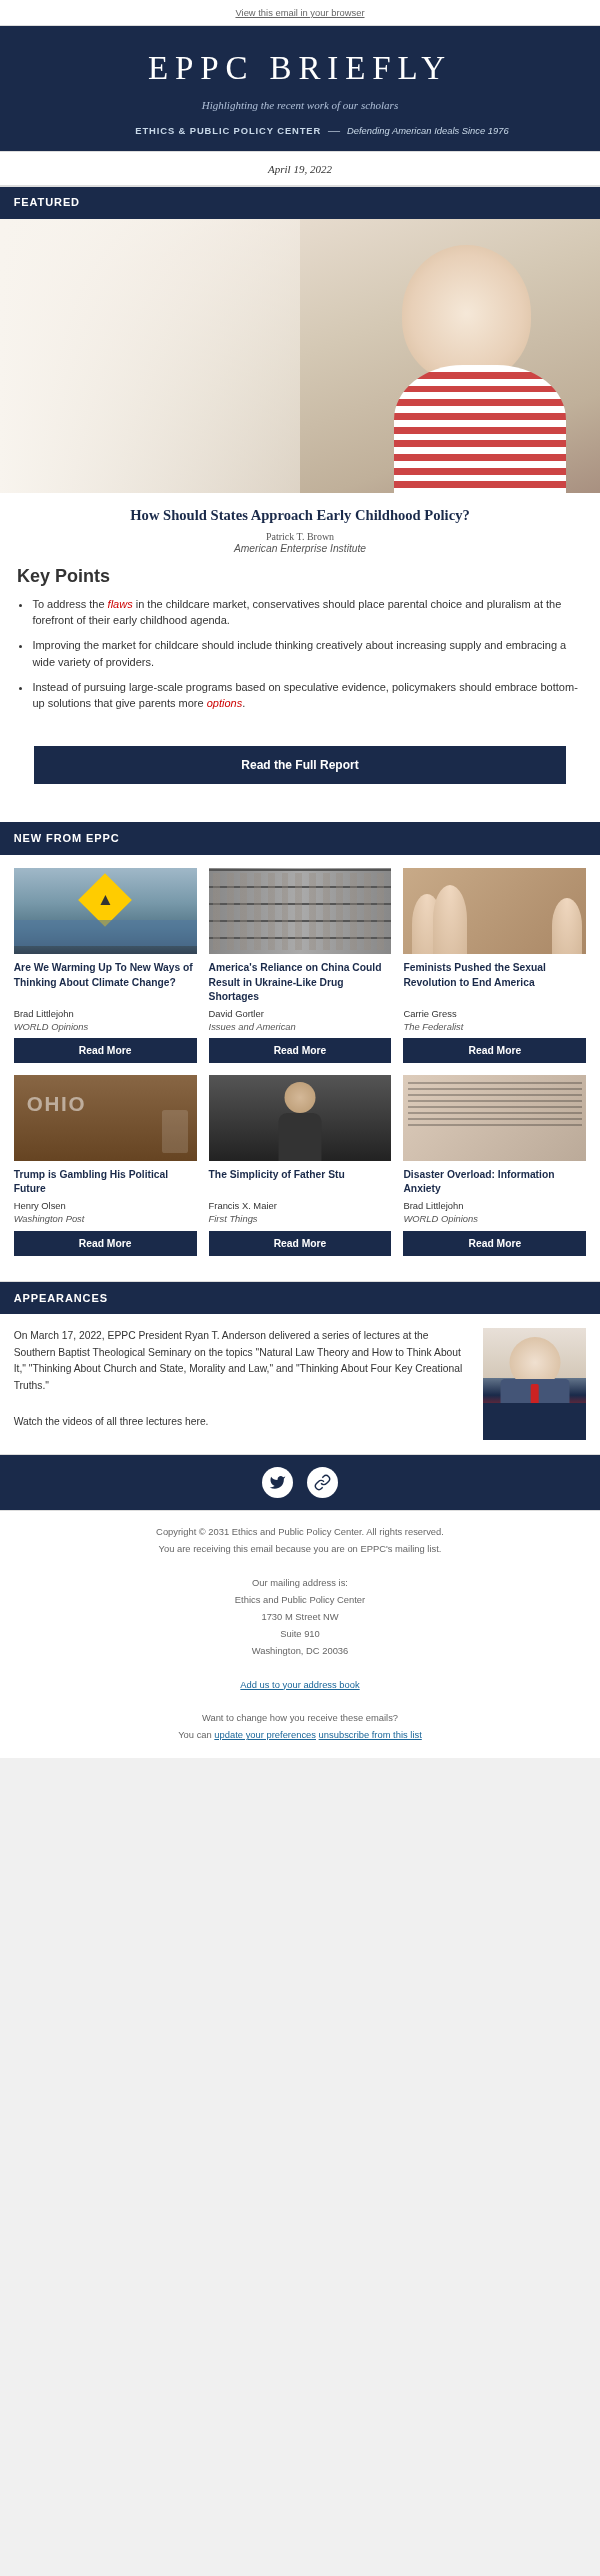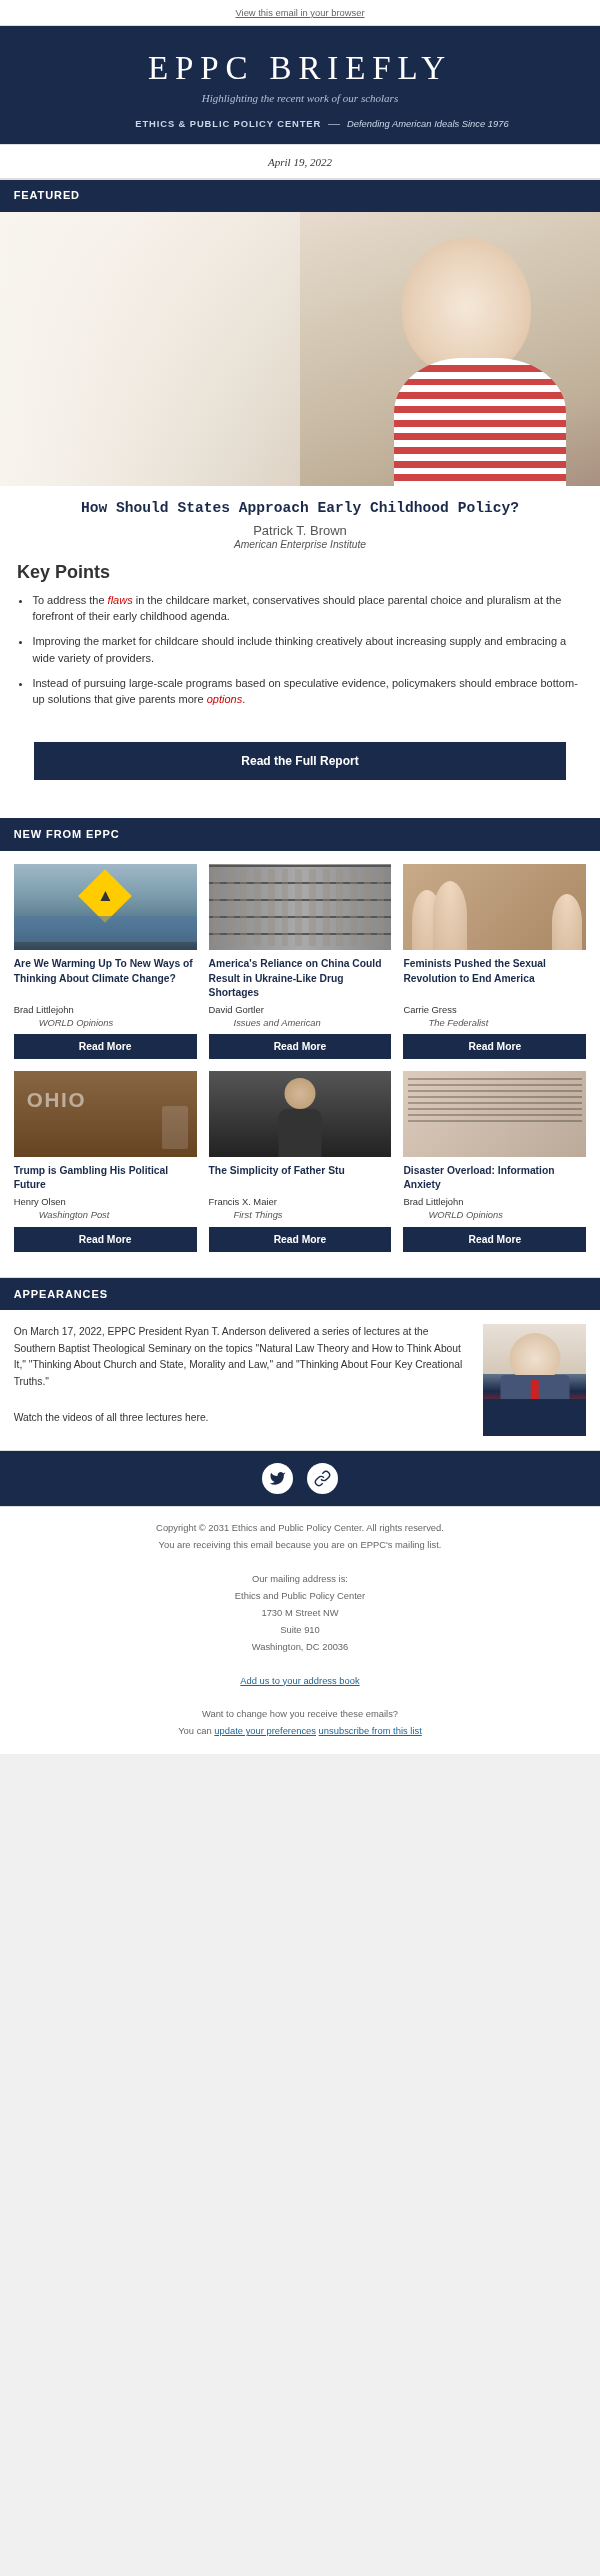--- a/index.html
+++ b/index.html
@@ -1,52 +1,52 @@
 <!DOCTYPE html>
 <html style="font-size:13.7px"><head>
   <meta charset="utf-8">
   <style>
     * { box-sizing: border-box; margin: 0; padding: 0; }
     body { font-family: Georgia, 'Times New Roman', serif; background: #f0f0f0; color: #333; font-size: 12px; }
     .email-wrapper { max-width: 600px; margin: 0 auto; background: #ffffff; }
     .top-bar { text-align: center; padding: 6.9px; font-size: 9.4px; color: #666; background: #fff; font-family: Arial, sans-serif; }
     .top-bar a { color: #666; text-decoration: underline; }
     .header-banner { background: #1a2a4a; padding: 24px 17px 13.7px; text-align: center; }
-    .header-banner .brand-title { font-size: 33px; color: #ffffff; letter-spacing: 6.9px; font-family: 'Georgia', serif; font-weight: normal; margin-bottom: 5px; }
+    .header-banner .brand-title { font-size: 33px; color: #ffffff; letter-spacing: 6.9px; font-family: 'Georgia', serif; font-weight: normal; margin-bottom: 12px; }
     .header-banner .brand-subtitle { font-size: 11px; color: #b0c0d8; font-style: italic; margin-bottom: 12px; font-family: Georgia, serif; }
     .header-nav { display: flex; justify-content: center; align-items: center; gap: 6.9px; }
     .header-nav .org-name { color: #c8d8e8; font-size: 9.4px; font-family: Arial, sans-serif; letter-spacing: 0.9px; text-transform: uppercase; font-weight: bold; padding-left: 44px; }
     .header-nav .divider-dot { color: #c8d8e8; }
     .header-nav .tagline { color: #c8d8e8; font-size: 9.4px; font-style: italic; font-family: Arial, sans-serif; }
     .date-bar { text-align: center; padding: 10.3px; border-bottom: 0.9px solid #ddd; font-style: italic; font-size: 11px; color: #333; }
     .section-header { background: #1a2a4a; padding: 8.6px 13.7px; }
     .section-header span { color: #ffffff; font-size: 11px; font-weight: bold; font-family: Arial, sans-serif; letter-spacing: 0.9px; text-transform: uppercase; }
     .featured-section { padding: 0; }
     .featured-content { padding: 13.7px 17px 17px; }
-    .featured-title { font-size: 14.6px; font-weight: bold; color: #1a2a4a; margin-bottom: 5.1px; font-family: Liberation Mono, monospace; }
-    .featured-author { text-align: center; font-size: 13px; color: #555; font-family: Liberation Sans, sans-serif; margin-bottom: 1.7px; }
+    .featured-title { font-size: 14.6px; font-weight: bold; color: #1a2a4a; margin-bottom: 5.1px; font-family: Liberation Serif, serif; }
+    .featured-author { text-align: center; font-size: 10px; color: #555; font-family: Liberation Serif, serif; margin-bottom: 1.7px; }
     .featured-org { text-align: center; font-size: 10.3px; color: #555; font-family: Arial, sans-serif; font-style: italic; margin-bottom: 12px; }
     .key-points-title { font-size: 18px; font-weight: bold; color: #333; margin-bottom: 8.6px; font-family: Arial, sans-serif; }
     .key-points-list { padding-left: 15.4px; margin-bottom: 17px; }
     .key-points-list li { margin-bottom: 8.6px; font-size: 11px; line-height: 1.5; color: #333; font-family: Arial, sans-serif; }
     .key-points-list li span.highlight { color: #cc0000; font-style: italic; }
     .read-full-btn { display: block; background: #1a2a4a; color: #ffffff; text-align: center; padding: 12px; font-size: 12px; font-family: Arial, sans-serif; font-weight: bold; text-decoration: none; margin: 0 17px 17px; cursor: pointer; }
     .new-from-eppc { padding: 13.7px; }
     .articles-grid { display: grid; grid-template-columns: 1fr 1fr 1fr; gap: 12px; margin-bottom: 12px; }
     .article-card { display: flex; flex-direction: column; }
     .article-img { width: 100%; height: 86px; background: #999; margin-bottom: 6.9px; overflow: hidden; position: relative; }
     .article-img.flood { background: linear-gradient(to bottom, #6699aa 0%, #334455 100%); }
     .article-img.pharmacy { background: linear-gradient(to bottom, #667788 0%, #445566 100%); }
     .article-img.people { background: linear-gradient(to bottom, #998877 0%, #776655 100%); }
     .article-img.ohio { background: linear-gradient(to bottom, #886655 0%, #554433 100%); }
     .article-img.person { background: linear-gradient(to bottom, #555 0%, #222 100%); }
     .article-img.newspaper { background: linear-gradient(to bottom, #ccbbaa 0%, #998877 100%); }
     .article-title { font-size: 10.3px; font-weight: bold; color: #1a2a4a; margin-bottom: 3.4px; font-family: Arial, sans-serif; line-height: 1.4; flex-grow: 1; }
     .article-byline { font-size: 9.4px; color: #333; margin-bottom: 1.7px; font-family: Arial, sans-serif; }
-    .article-pub { font-size: 9.4px; color: #555; font-style: italic; margin-bottom: 6.9px; font-family: Arial, sans-serif; margin-left: 25px; }
+    .article-pub { font-size: 9.4px; color: #555; font-style: italic; margin-bottom: 6.9px; font-family: Arial, sans-serif; }
     .read-more-btn { background: #1a2a4a; color: #ffffff; text-align: center; padding: 6.9px 3.4px; font-size: 10.3px; font-family: Arial, sans-serif; font-weight: bold; cursor: pointer; display: block; text-decoration: none; }
     .appearances-section { padding: 13.7px; }
     .appearances-content { display: flex; gap: 13.7px; align-items: flex-start; }
     .appearances-text { flex: 1; font-size: 10.3px; line-height: 1.6; color: #333; font-family: Arial, sans-serif; }
     .social-bar { background: #1a2a4a; padding: 12px; text-align: center; display: flex; justify-content: center; gap: 13.7px; align-items: center; }
     .social-icon { width: 31px; height: 31px; background: #fff; border-radius: 50%; display: flex; align-items: center; justify-content: center; cursor: pointer; }
     .social-icon svg { width: 17px; height: 17px; }
     .footer { padding: 13.7px; text-align: center; font-size: 9.4px; color: #666; font-family: Arial, sans-serif; line-height: 1.8; background: #fff; }
     .footer a { color: #1a6699; text-decoration: underline; }
     .divider { height: 0.9px; background: #ddd; margin: 0; }

